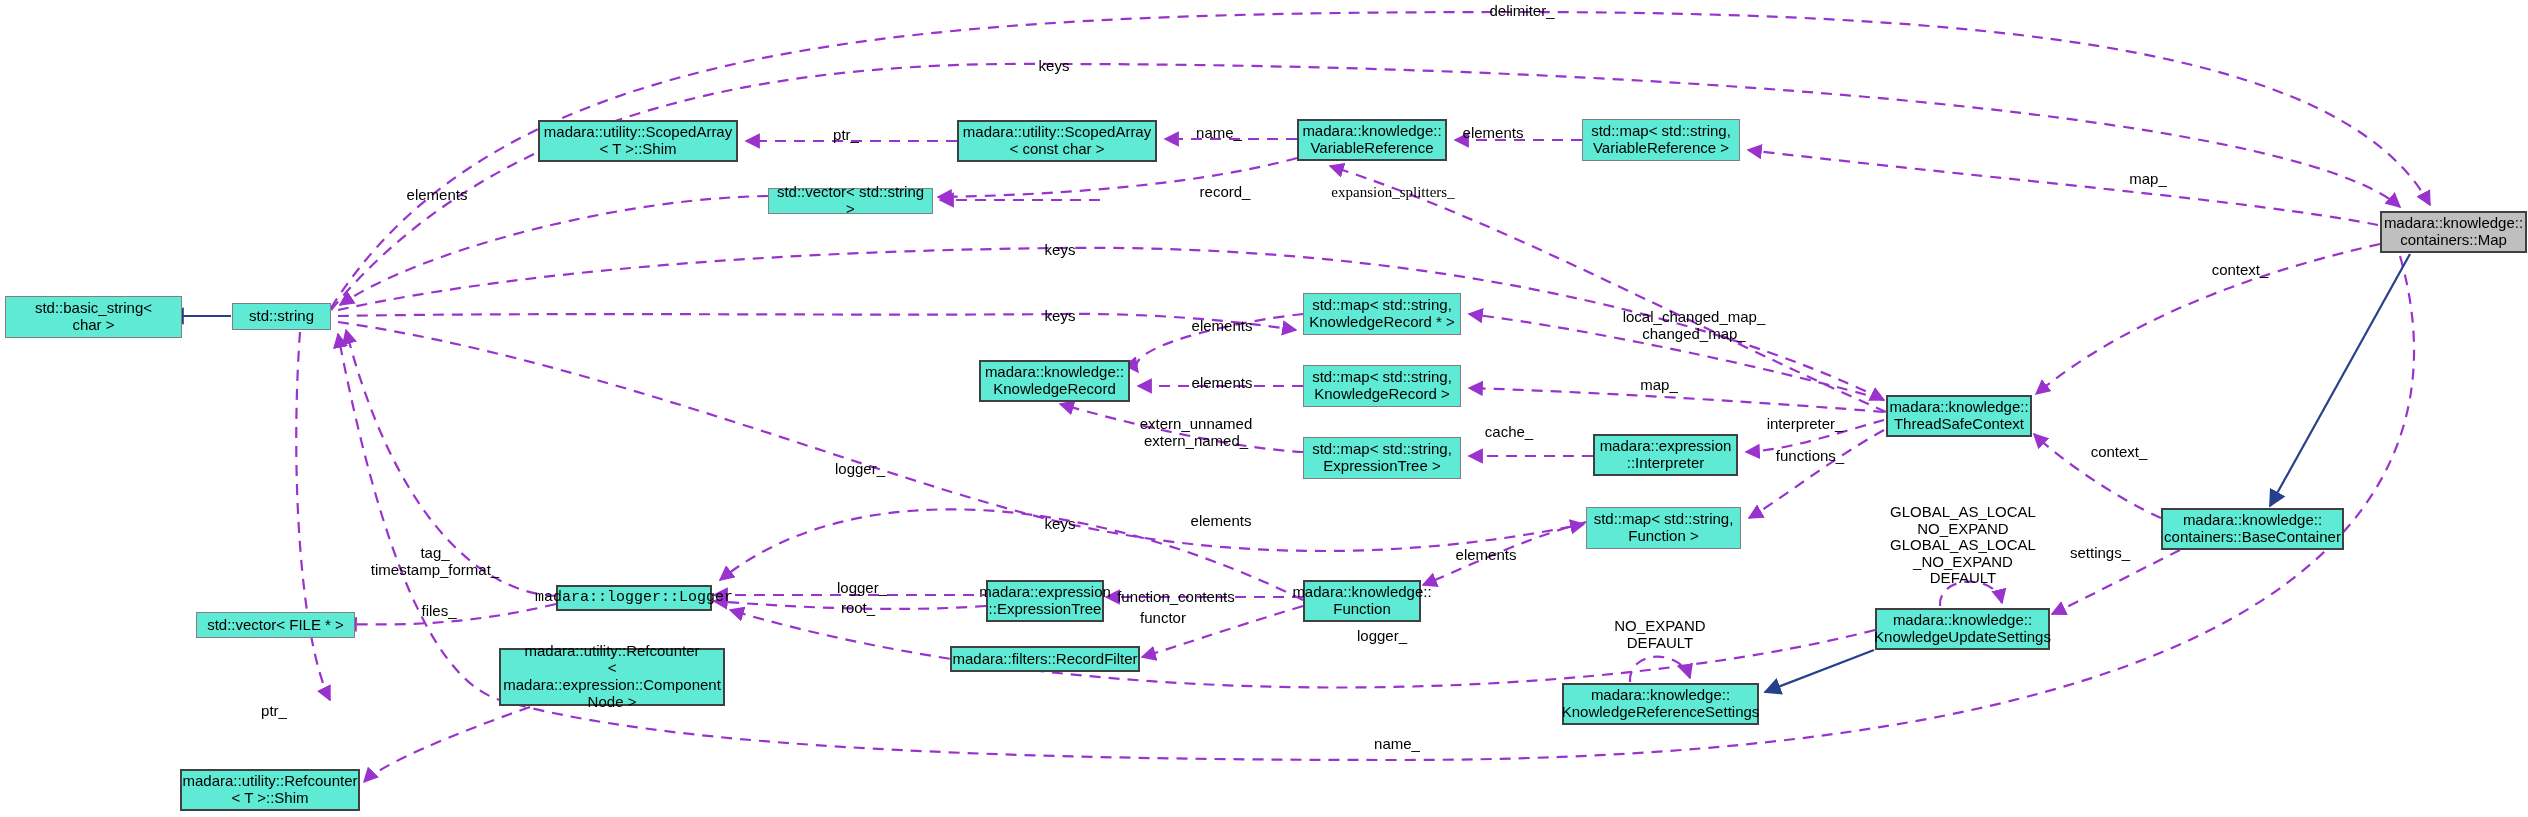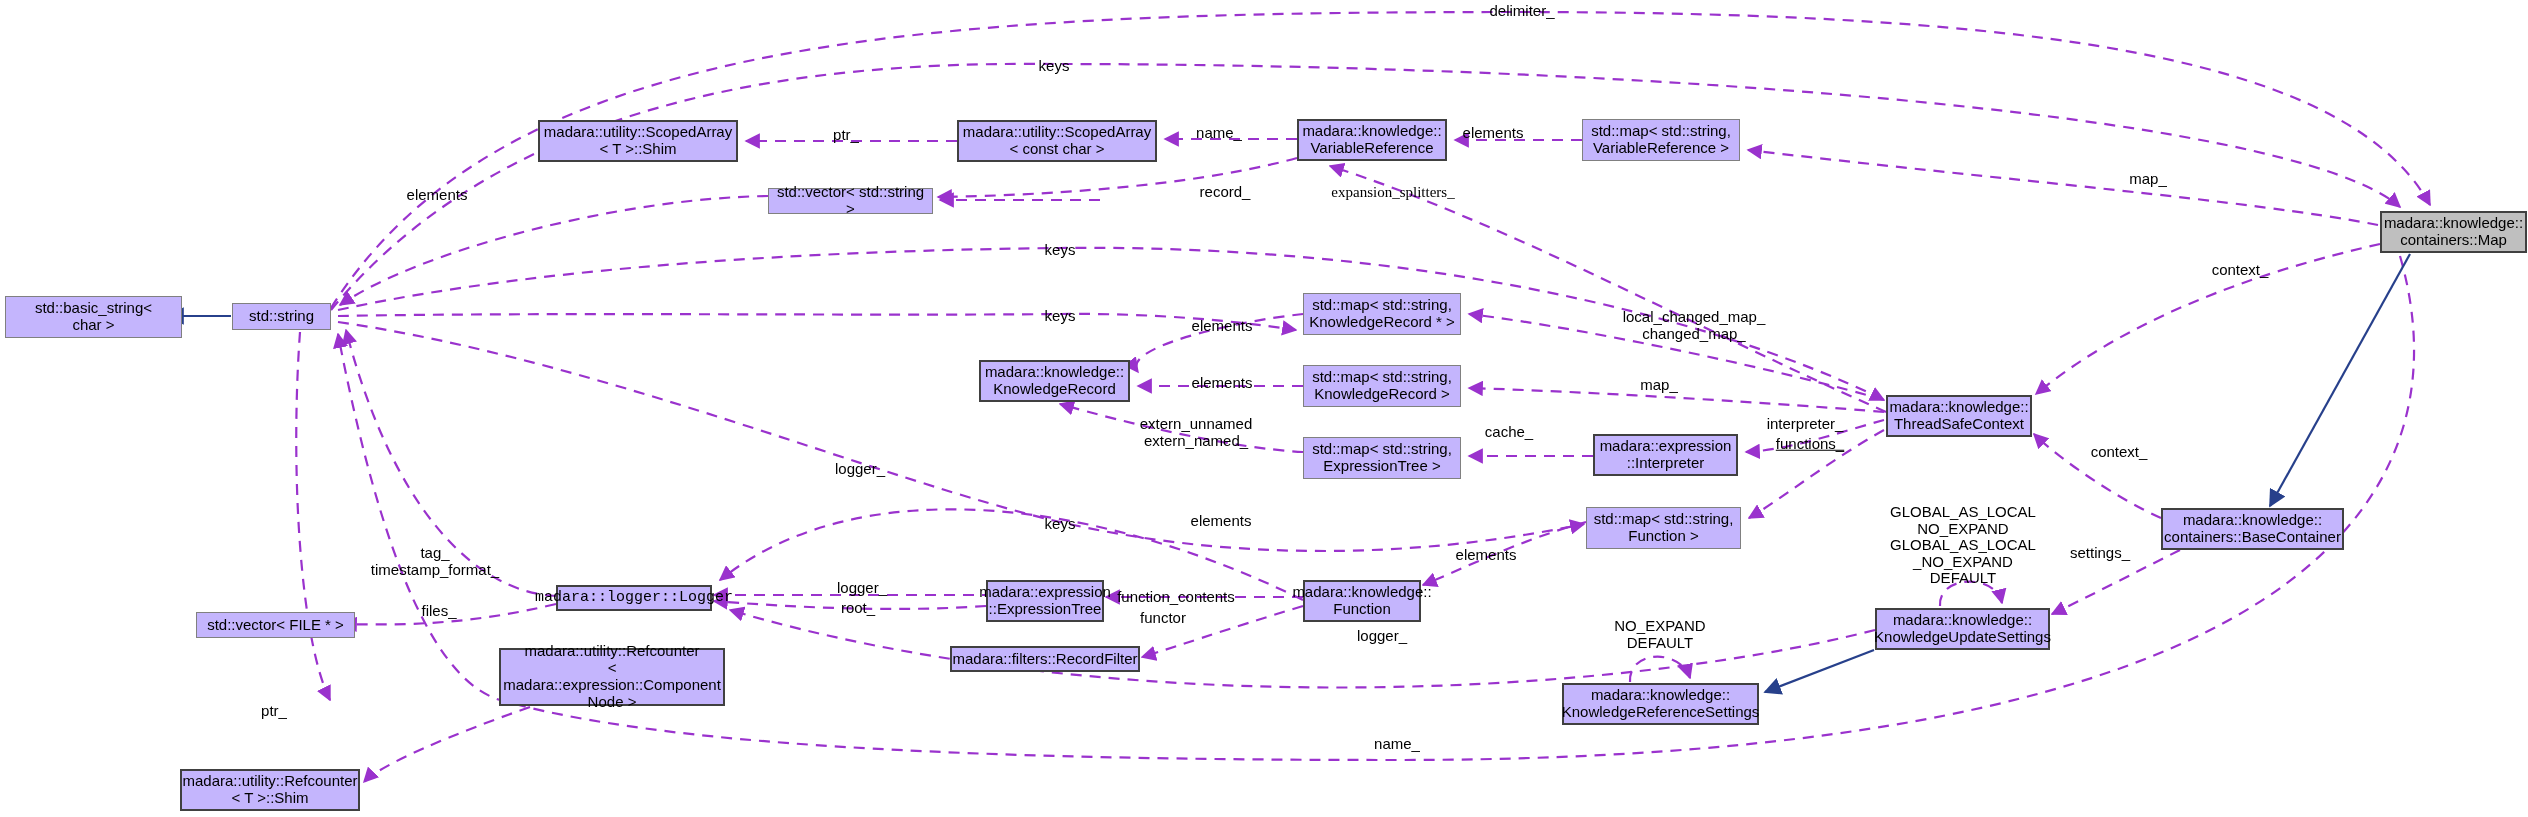--- a/index.html
+++ b/index.html
@@ -23,21 +23,21 @@
     height: 817px;
     pointer-events: none;
   }
   .node {
     position: absolute;
     box-sizing: border-box;
     display: flex;
     align-items: center;
     justify-content: center;
     text-align: center;
-    background: #c4b5fd;
+    background: #5eead4;
     border: 1px solid #808080;
     color: #000000;
     font-size: 15px;
     line-height: 1.12;
     letter-spacing: 0px;
     white-space: pre-line;
     padding: 1px 4px;
   }
   .node.solid {
     border: 2px solid #404040;
@@ -222,21 +222,21 @@
     <div class="edge-label" style="left: 1222px; top: 326px;">elements</div>
     <div class="edge-label" style="left: 1694px; top: 325px;">local_changed_map_
 changed_map_</div>
     <div class="edge-label" style="left: 1060px; top: 316px;">keys</div>
     <div class="edge-label" style="left: 1222px; top: 383px;">elements</div>
     <div class="edge-label" style="left: 1659px; top: 385px;">map_</div>
     <div class="edge-label" style="left: 1805px; top: 424px;">interpreter_</div>
     <div class="edge-label" style="left: 1509px; top: 432px; text-align: center;">cache_</div>
     <div class="edge-label" style="left: 1196px; top: 432px;">extern_unnamed
 extern_named_</div>
-    <div class="edge-label" style="left: 1810px; top: 444px; text-decoration: underline;">functions_</div>
+    <div class="edge-label" style="left: 1810px; top: 456px;">functions_</div>
     <div class="edge-label" style="left: 2119px; top: 452px;">context_</div>
     <div class="edge-label" style="left: 860px; top: 469px;">logger_</div>
     <div class="edge-label" style="left: 1963px; top: 545px;">GLOBAL_AS_LOCAL
 NO_EXPAND
 GLOBAL_AS_LOCAL
 _NO_EXPAND
 DEFAULT</div>
     <div class="edge-label" style="left: 2100px; top: 553px;">settings_</div>
     <div class="edge-label" style="left: 1060px; top: 524px;">keys</div>
     <div class="edge-label" style="left: 1221px; top: 521px;">elements</div>

